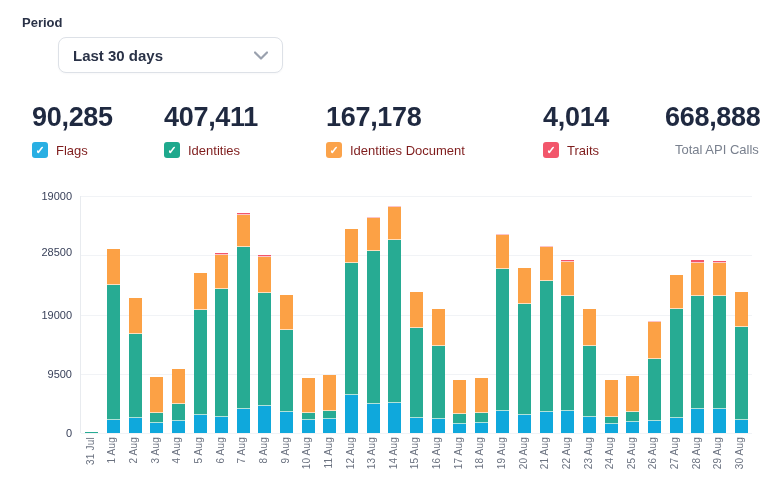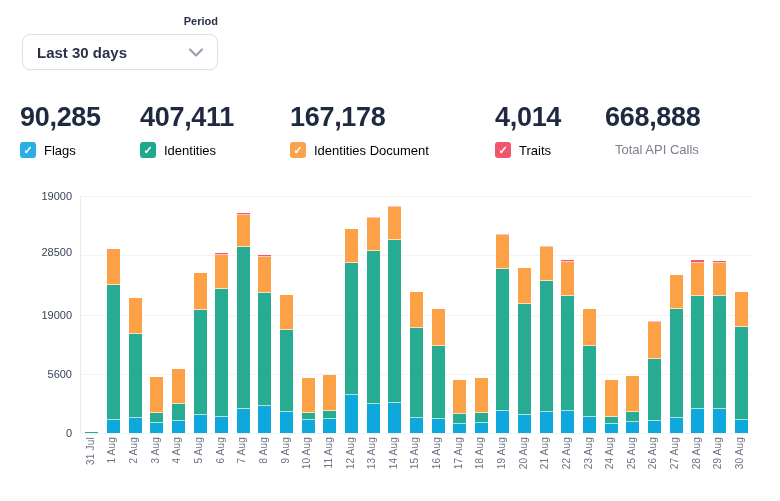--- a/index.html
+++ b/index.html
@@ -3,44 +3,44 @@
 <meta charset="utf-8">
 <style>
   html,body{margin:0;padding:0;background:#fff;}
   body{font-family:"Liberation Sans", sans-serif; color:#1F2940;}
   .page{position:relative;width:780px;height:501px;background:#fff;overflow:hidden;}
 
   
   .ctrl{position:absolute;top:15px;}
   .ctrl-period{left:22px;}
   .ctrl-project{left:267px;}
-  .ctrl-label{font-size:11px;font-weight:700;color:#2A3247;margin-bottom:7px;text-align:right;}
+  .ctrl-label{font-size:13px;font-weight:700;color:#2A3247;margin-bottom:7px;}
   .select{height:36px;border:1px solid #DDE1E7;border-radius:8px;background:#fff;
           display:flex;align-items:center;justify-content:space-between;
           padding:0 14px;box-sizing:border-box;cursor:pointer;
           box-shadow:0 1px 2px rgba(30,40,60,0.03);}
-  .ctrl-period .select{width:196px;}
+  .ctrl-period .select{width:225px;margin-left:36px;}
   .ctrl-project .select{width:222px;}
   .select-value{font-size:15px;font-weight:700;color:#2A3247;}
   .chev{display:flex;align-items:center;}
 
   
   .stats{position:absolute;left:20px;top:102px;display:flex;}
-  .stat{box-sizing:border-box;}
+  .stat{box-sizing:border-box;margin-left:12px;}
   .stat:nth-child(1){width:120px;}
   .stat:nth-child(2){width:150px;}
   .stat:nth-child(3){width:205px;}
   .stat:nth-child(4){width:110px;}
   .stat:nth-child(5){width:160px;}
   .stat-value{font-size:27px;font-weight:700;color:#1F2940;letter-spacing:-0.3px;line-height:1.15;}
   .stat-legend{margin-top:9px;display:flex;align-items:center;}
   .stat-cb{width:16px;height:16px;border-radius:3px;display:flex;align-items:center;
            justify-content:center;color:#fff;font-size:11px;font-weight:700;
            flex:0 0 16px;cursor:pointer;}
-  .stat-label{font-size:13px;color:#000000;margin-left:8px;white-space:nowrap;}
+  .stat-label{font-size:13px;color:#7f1d1d;margin-left:8px;white-space:nowrap;}
   .stat-label-only{font-size:13px;color:#79808E;margin-left:10px;white-space:nowrap;}
 
   
   .chart{position:absolute;left:0;top:190px;width:780px;height:300px;}
   .y-axis{position:absolute;left:0;top:0;width:72px;height:260px;}
   .y-tick{position:absolute;right:0;transform:translateY(-50%);
           font-size:11px;color:#39415A;text-align:right;}
   .plot{position:absolute;left:80px;top:6px;width:671px;height:237px;
         border-left:1px solid #E8EBEF;}
   .gridline{position:absolute;left:0;width:100%;height:1px;background:#F1F3F6;}
@@ -105,21 +105,21 @@
       <div class="stat-value">668,888</div>
       <div class="stat-legend">
         <span class="stat-label-only">Total API Calls</span>
       </div>
     </div>
   </div>
 
   <div class="chart">
     <div class="y-axis">
         <div class="y-tick" style="top: 243px;">0</div>
-        <div class="y-tick" style="top: 183.75px;">5600</div>
+        <div class="y-tick" style="top: 183.75px;">9500</div>
         <div class="y-tick" style="top: 124.5px;">19000</div>
         <div class="y-tick" style="top: 62px;">28500</div>
         <div class="y-tick" style="top: 6px;">19000</div>
       </div>
     <div class="plot">
       <div class="gridline" style="top: 237px;"></div>
         <div class="gridline" style="top: 177.75px;"></div>
         <div class="gridline" style="top: 118.5px;"></div>
         <div class="gridline" style="top: 59.25px;"></div>
         <div class="gridline" style="top: 0px;"></div>

